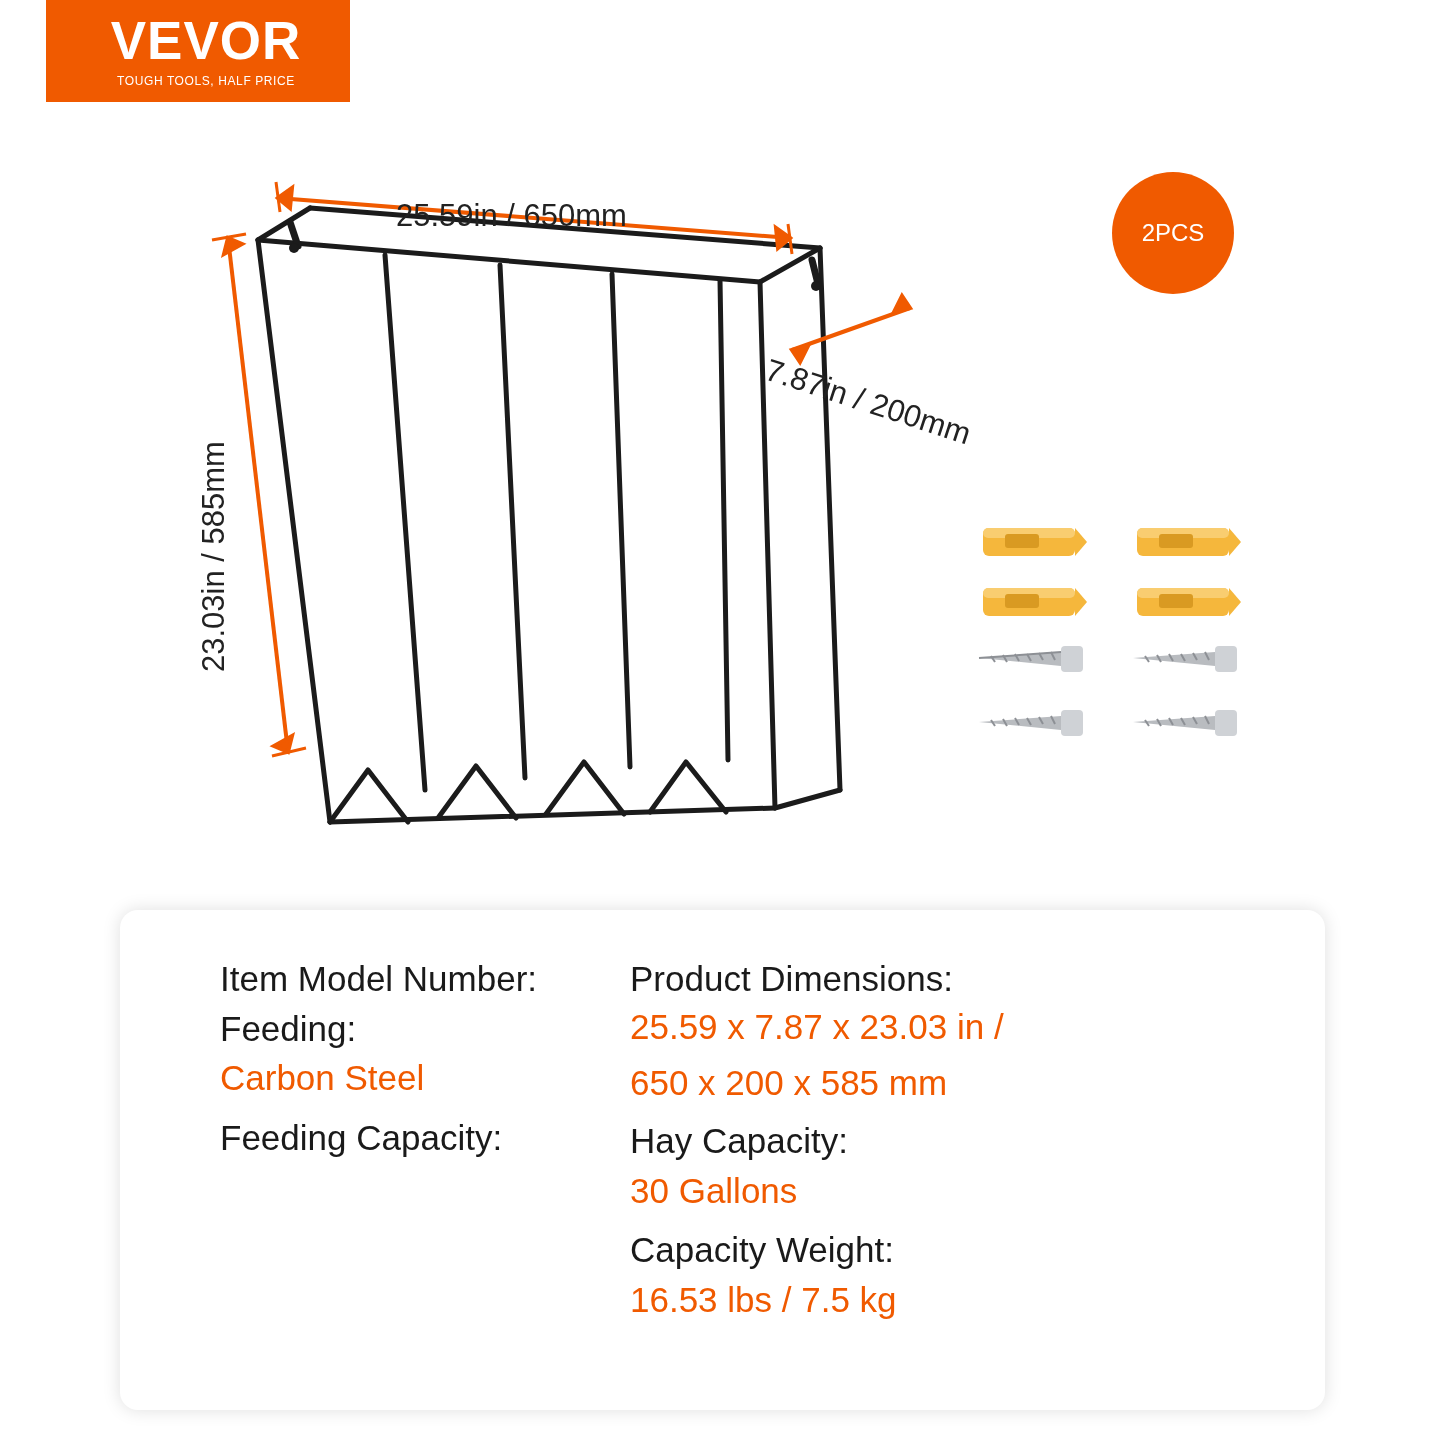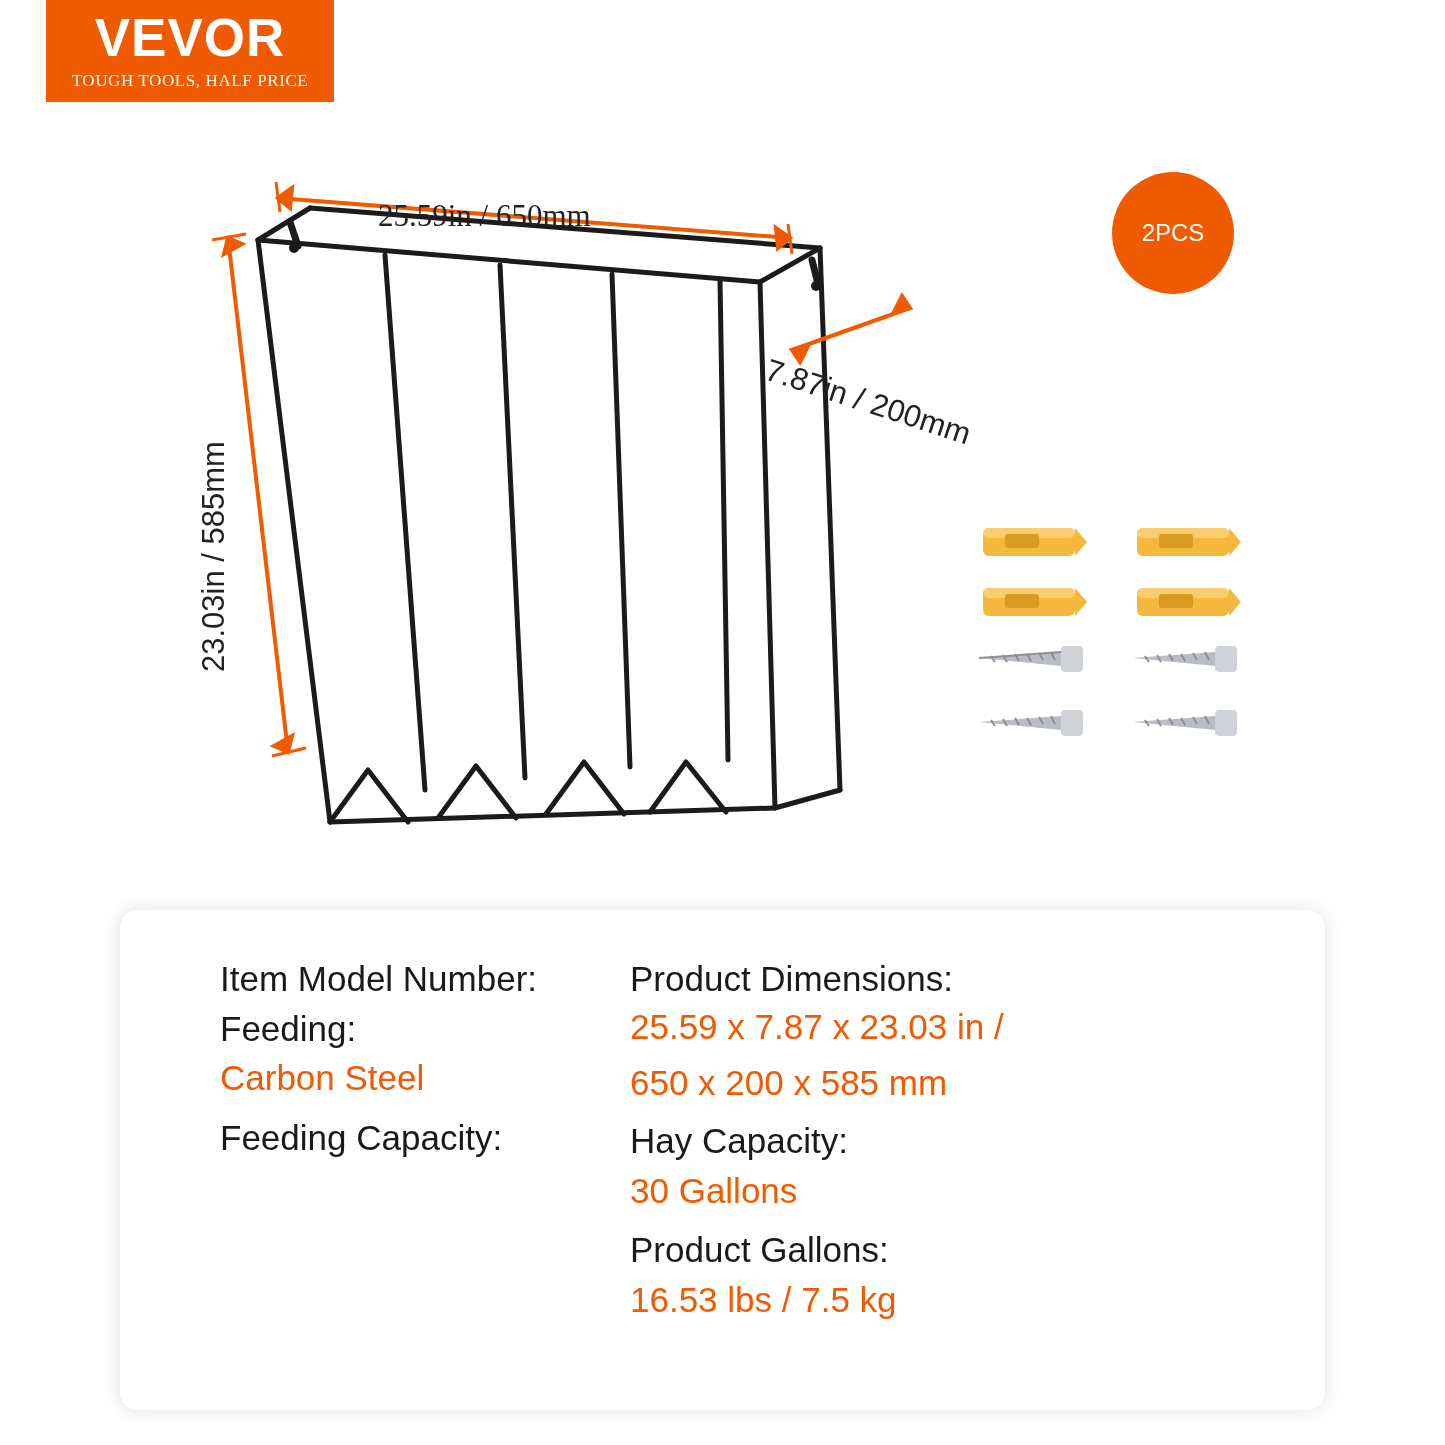--- a/index.html
+++ b/index.html
@@ -25,35 +25,36 @@
     position: absolute;
     left: 46px;
     top: 0;
     width: 288px;
     height: 102px;
     background: #f05a00;
     display: flex;
     flex-direction: column;
     align-items: center;
     justify-content: center;
+    padding-left: 16px;
   }
   .logo-word {
     color: #ffffff;
     font-weight: bold;
     font-size: 53px;
     letter-spacing: 1px;
     line-height: 1;
     font-family: "Liberation Sans", sans-serif;
   }
   .logo-tag {
     color: #ffffff;
-    font-size: 17px;
+    font-size: 12px;
     letter-spacing: 0.6px;
     margin-top: 7px;
-    font-family: Liberation Serif, serif;
+    font-family: Liberation Sans, sans-serif;
   }
 
   
   .badge {
     position: absolute;
     left: 1112px;
     top: 172px;
     width: 122px;
     height: 122px;
     border-radius: 50%;
@@ -77,21 +78,21 @@
   .product-svg { display: block; }
 
   
   .dim-label {
     position: absolute;
     color: #222222;
     font-size: 31px;
     white-space: nowrap;
     font-family: "Liberation Sans", sans-serif;
   }
-  .dim-top { left: 378px; top: 198px; font-family: Liberation Serif, serif; }
+  .dim-top { left: 396px; top: 198px; }
   .dim-depth {
     left: 772px;
     top: 352px;
     transform: rotate(18deg);
     transform-origin: left top;
   }
   .dim-height {
     left: 196px;
     top: 672px;
     transform: rotate(-90deg);
@@ -306,18 +307,18 @@
       <div class="spec-label">Feeding:</div>
       <div class="spec-value">Carbon Steel</div>
       <div class="spec-label">Feeding Capacity:</div>
     </div>
     <div class="spec-col right">
       <div class="spec-label">Product Dimensions:</div>
       <div class="spec-value multiline">25.59 x 7.87 x 23.03 in /</div>
       <div class="spec-value multiline">650 x 200 x 585 mm</div>
       <div class="spec-label">Hay Capacity:</div>
       <div class="spec-value">30 Gallons</div>
-      <div class="spec-label">Product Gallons:</div>
+      <div class="spec-label">Capacity Weight:</div>
       <div class="spec-value">16.53 lbs / 7.5 kg</div>
     </div>
   </div>
 
 </div>
 
 </body></html>

